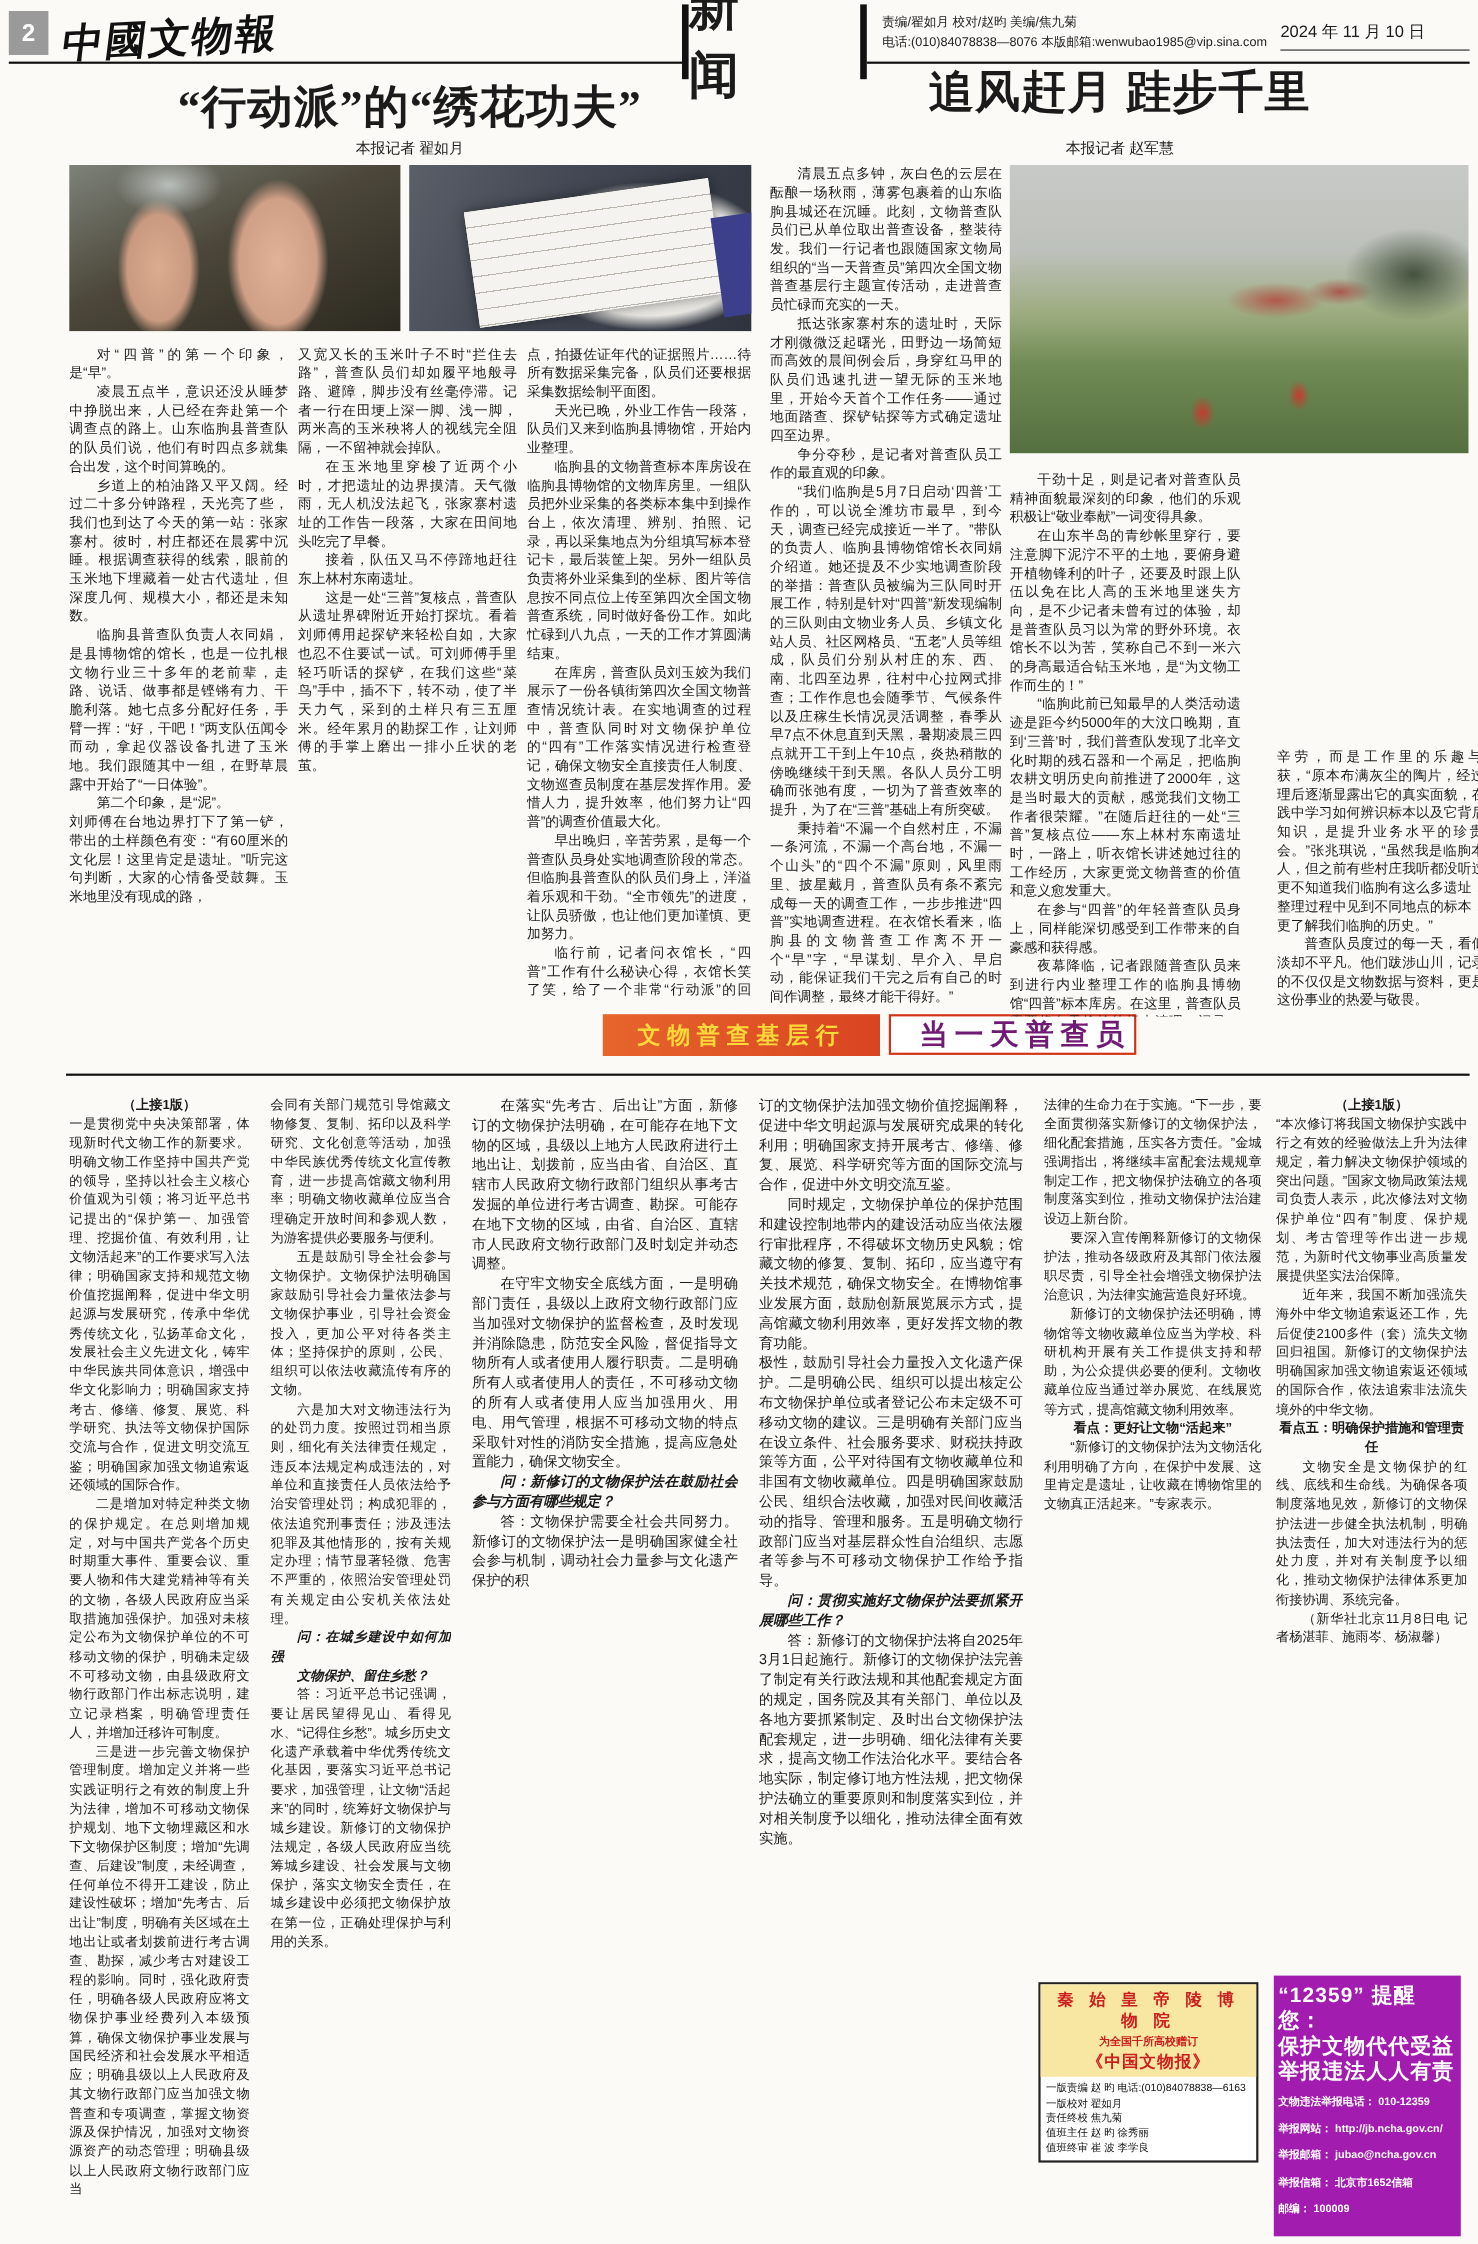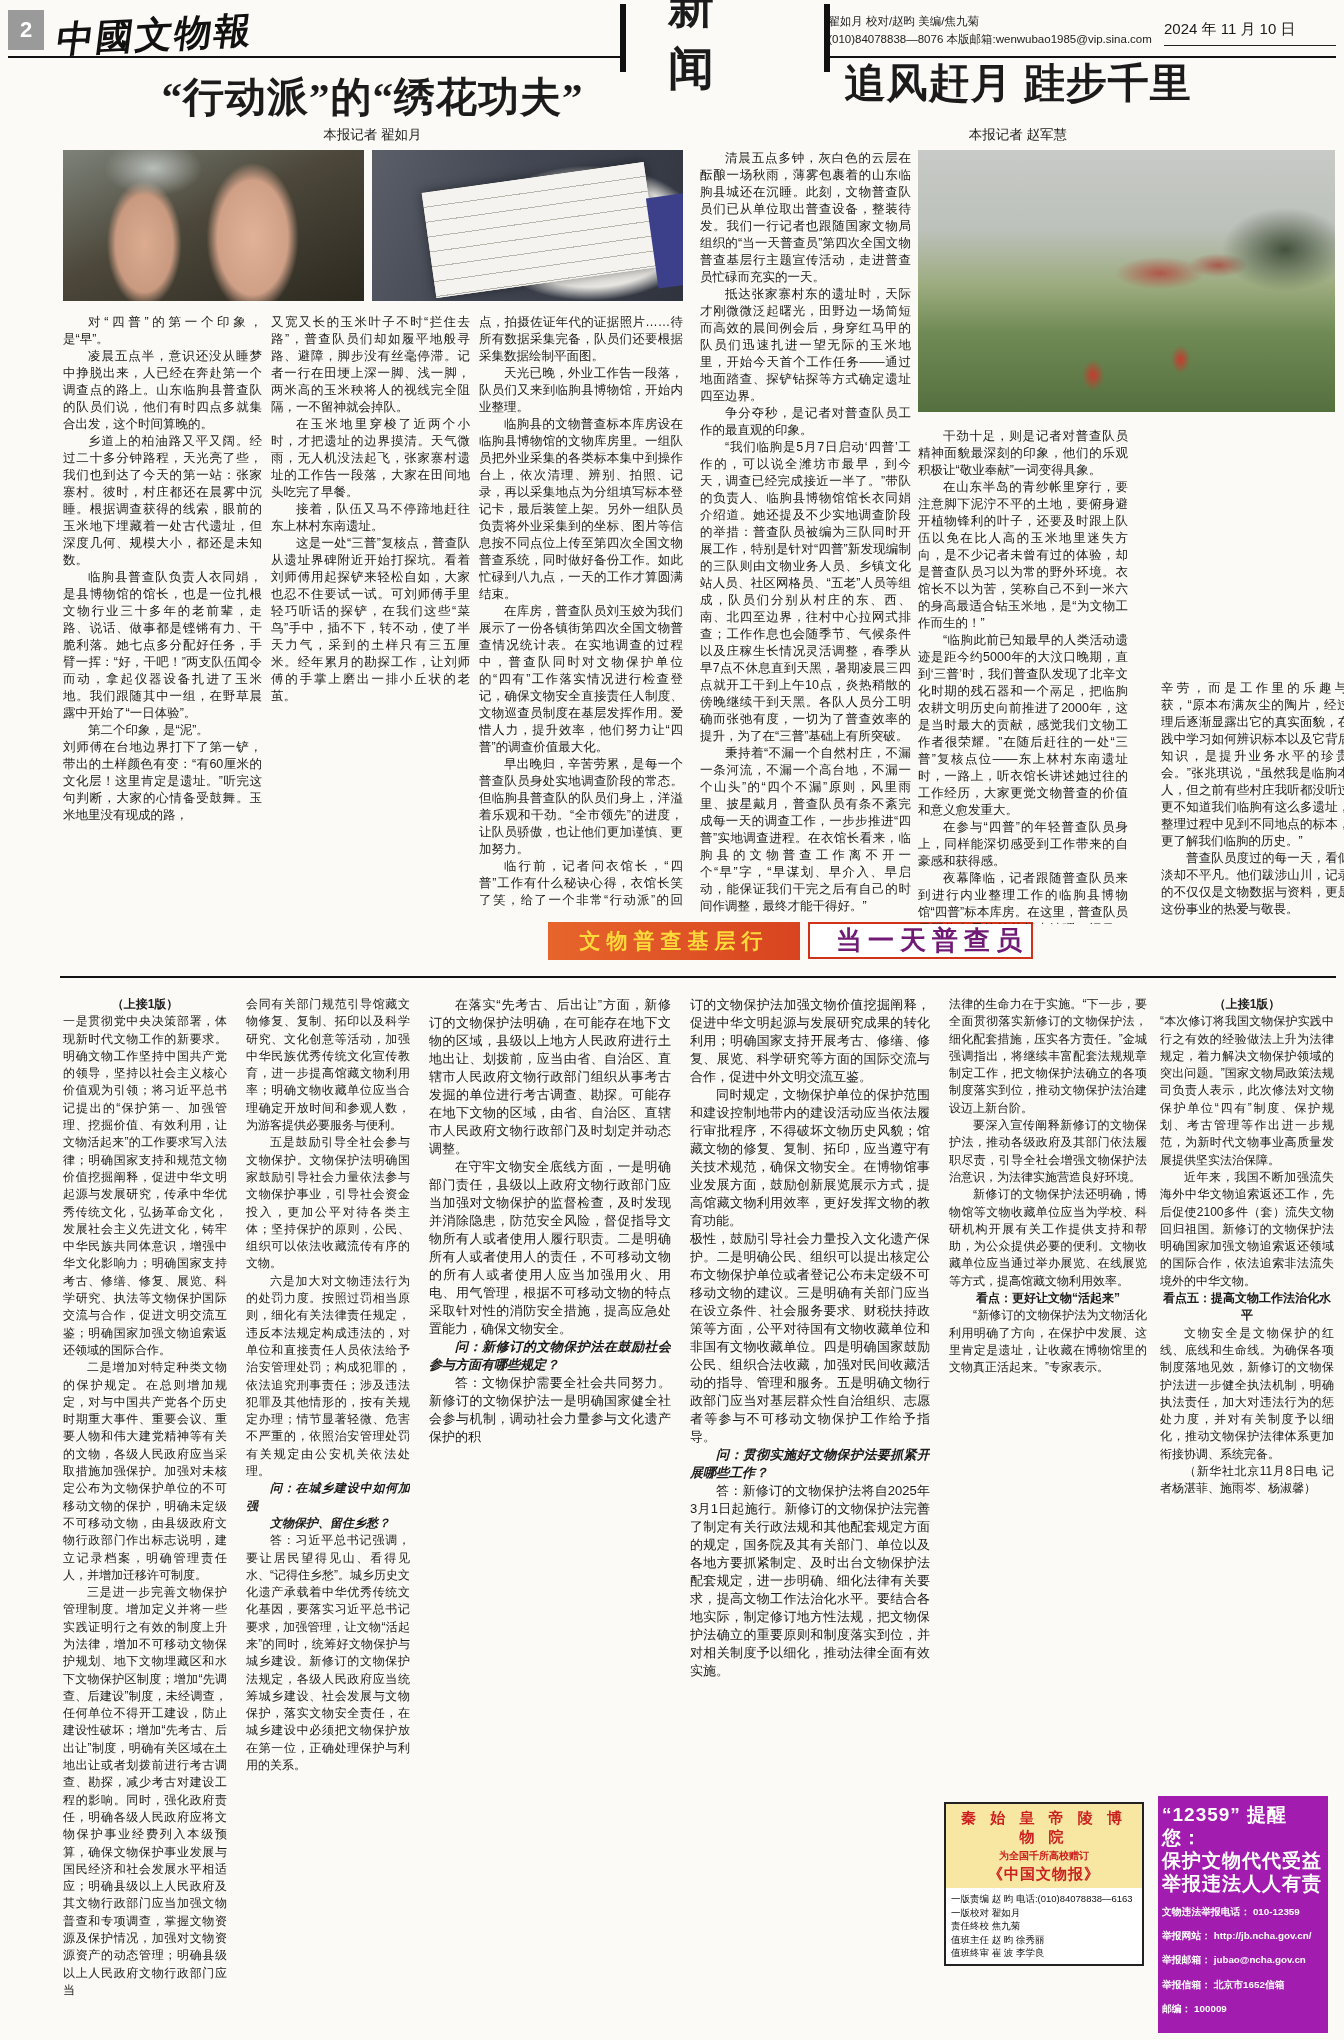--- a/index.html
+++ b/index.html
@@ -6,21 +6,21 @@
   .page{position:relative;width:1344px;height:2040px;background:#fbfaf6;color:#1b1b1b;
         font-family:"Liberation Sans",sans-serif;overflow:hidden;margin:0 auto;}
   .abs{position:absolute;}
   
   .pagenum{background:#9a9a9a;color:#fff;font-size:22px;font-weight:bold;
            display:flex;align-items:center;justify-content:center;}
   .masthead{font-family:"Liberation Serif",serif;font-weight:900;font-size:37px;
             transform:skewX(-10deg) rotate(-3deg);letter-spacing:2px;color:#111;}
   .newsbox{border-left:6px solid #111;border-right:6px solid #111;background:#fbfaf6;
            display:flex;align-items:center;justify-content:center;z-index:5;
-           font-family:"Liberation Serif",serif;font-weight:900;font-size:46px;letter-spacing:18px;padding-left:42px;}
+           font-family:"Liberation Serif",serif;font-weight:900;font-size:46px;letter-spacing:18px;}
   .edinfo{font-size:11.5px;line-height:18px;color:#222;}
   .dateline{font-size:15px;border-bottom:1.5px solid #222;padding-bottom:6px;white-space:nowrap;}
   .rule{background:#111;}
   
   .h1{font-family:"Liberation Serif",serif;font-weight:900;font-size:41px;text-align:center;
       letter-spacing:1px;white-space:nowrap;}
   .byline{font-size:13.5px;text-align:center;color:#222;}
   .col{font-size:12.5px;line-height:17px;text-align:justify;overflow:hidden;}
   .col p{margin:0;text-indent:2em;}
   .col p.noind{text-indent:0;}
@@ -181,21 +181,21 @@
       <p class="noind">法律的生命力在于实施。“下一步，要全面贯彻落实新修订的文物保护法，细化配套措施，压实各方责任。”金城强调指出，将继续丰富配套法规规章制定工作，把文物保护法确立的各项制度落实到位，推动文物保护法治建设迈上新台阶。</p>
       <p>要深入宣传阐释新修订的文物保护法，推动各级政府及其部门依法履职尽责，引导全社会增强文物保护法治意识，为法律实施营造良好环境。</p>
       <p>新修订的文物保护法还明确，博物馆等文物收藏单位应当为学校、科研机构开展有关工作提供支持和帮助，为公众提供必要的便利。文物收藏单位应当通过举办展览、在线展览等方式，提高馆藏文物利用效率。</p>
       <p class="b">看点：更好让文物“活起来”</p>
       <p>“新修订的文物保护法为文物活化利用明确了方向，在保护中发展、这里肯定是遗址，让收藏在博物馆里的文物真正活起来。”专家表示。</p>
     </div>
   <div class="abs bcol" style="left:1160px;top:996px;width:174px;height:792px;">
       <p class="b">（上接1版）</p>
       <p class="noind">“本次修订将我国文物保护实践中行之有效的经验做法上升为法律规定，着力解决文物保护领域的突出问题。”国家文物局政策法规司负责人表示，此次修法对文物保护单位“四有”制度、保护规划、考古管理等作出进一步规范，为新时代文物事业高质量发展提供坚实法治保障。</p>
       <p>近年来，我国不断加强流失海外中华文物追索返还工作，先后促使2100多件（套）流失文物回归祖国。新修订的文物保护法明确国家加强文物追索返还领域的国际合作，依法追索非法流失境外的中华文物。</p>
-      <p class="b">看点五：提高文物工作法治化水平</p>
+      <p class="b">看点五：明确保护措施和管理责任</p>
       <p>文物安全是文物保护的红线、底线和生命线。为确保各项制度落地见效，新修订的文物保护法进一步健全执法机制，明确执法责任，加大对违法行为的惩处力度，并对有关制度予以细化，推动文物保护法律体系更加衔接协调、系统完备。</p>
       <p>（新华社北京11月8日电  记者杨湛菲、施雨岑、杨淑馨）</p>
     </div>
 
   <div class="abs qin" style="left:944px;top:1802px;width:196px;">
     <div class="qhead">
       <div class="q1">秦 始 皇 帝 陵 博 物 院</div>
       <div class="q2">为全国千所高校赠订</div>
       <div class="q3">《中国文物报》</div>
     </div>

